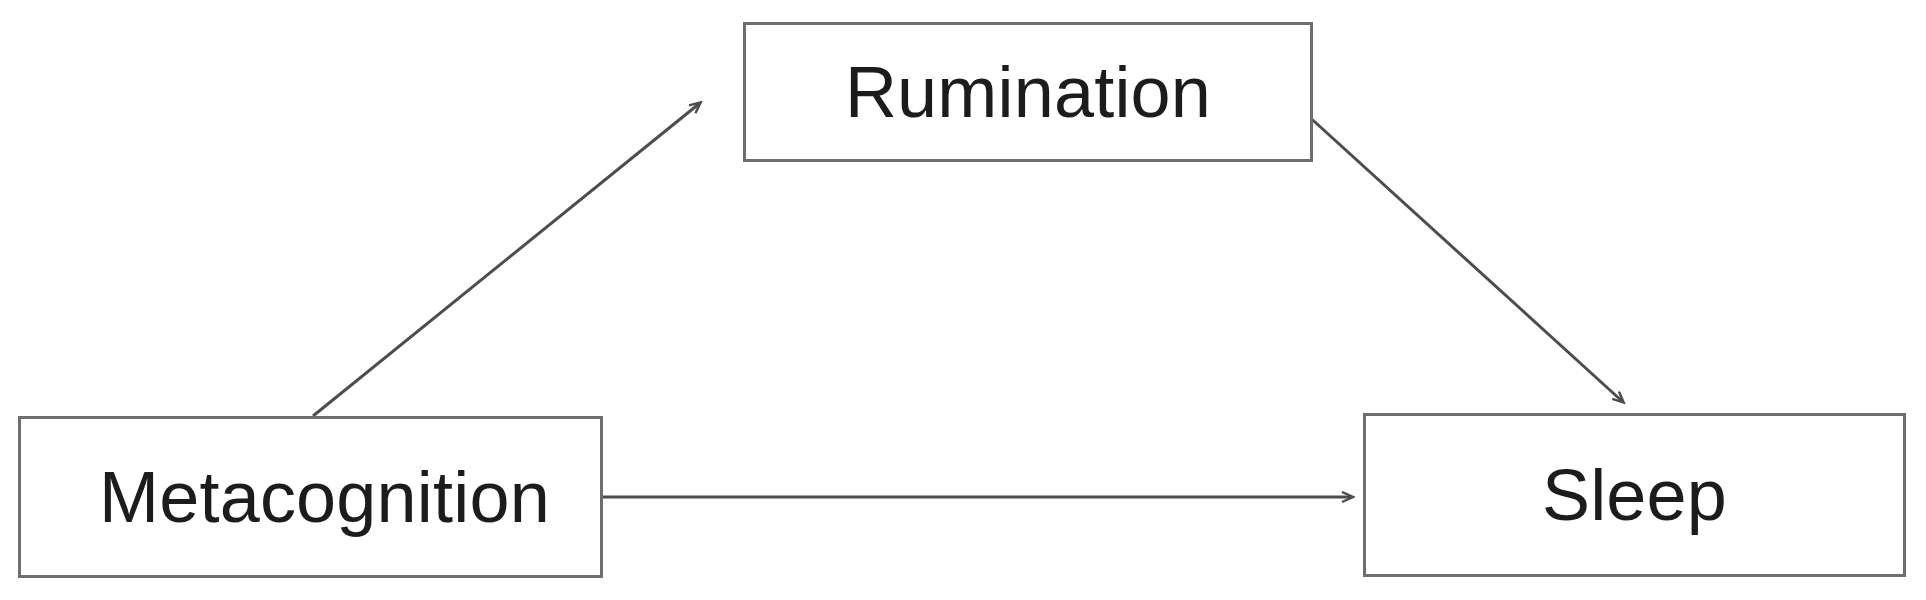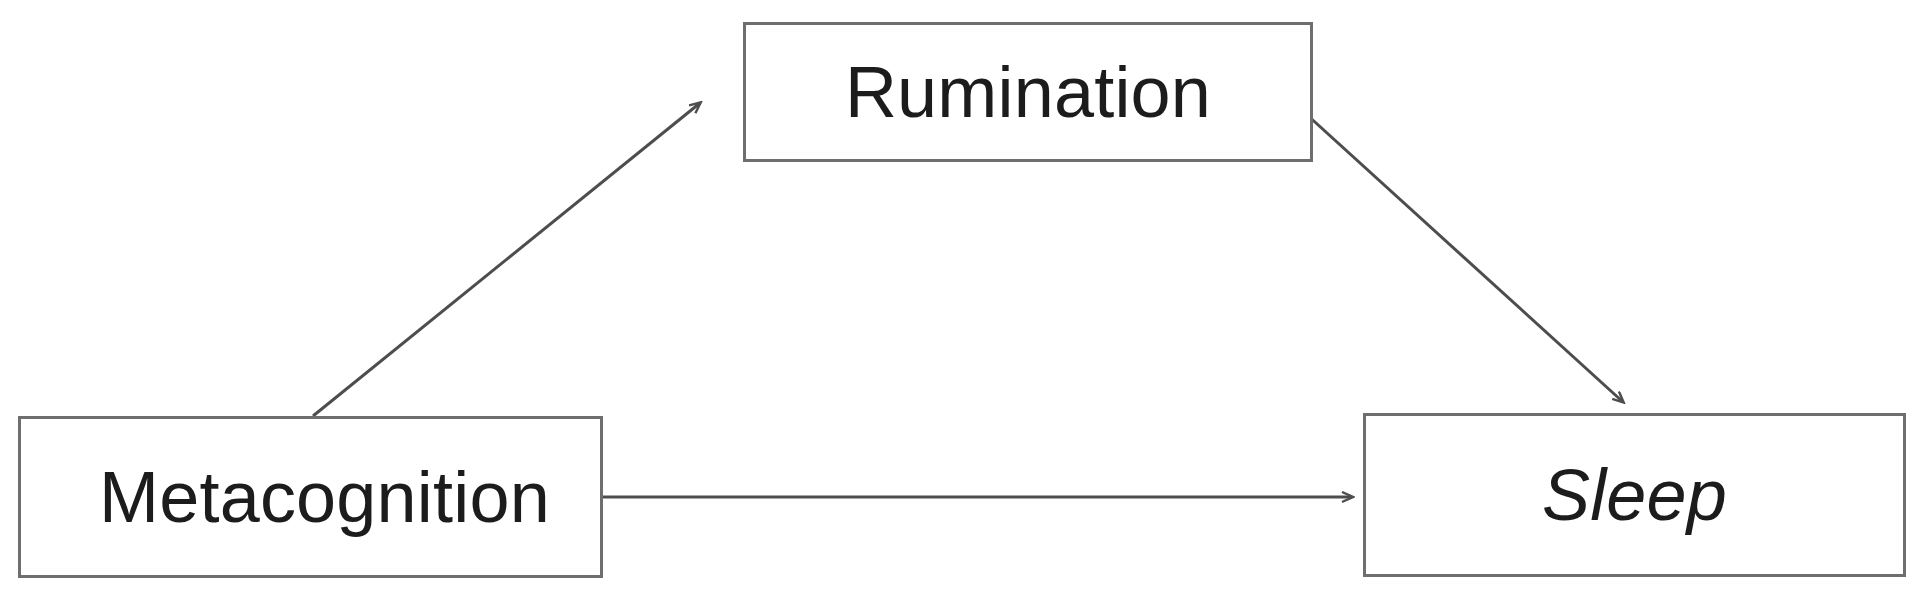--- a/index.html
+++ b/index.html
@@ -58,21 +58,20 @@
     top: 416px;
     width: 585px;
     height: 162px;
     padding-left: 28px;
   }
   #node-sleep {
     left: 1363px;
     top: 413px;
     width: 543px;
     height: 164px;
-    font-style: italic;
   }
 </style>
 </head>
 <body>
 
 <div id="diagram-root">
 
   <svg id="edge-layer" viewBox="0 0 1926 600" width="1926" height="600" xmlns="http://www.w3.org/2000/svg">
     <defs>
       <marker id="arrow-open" markerWidth="14" markerHeight="14" refX="11" refY="6" orient="auto" markerUnits="userSpaceOnUse">

